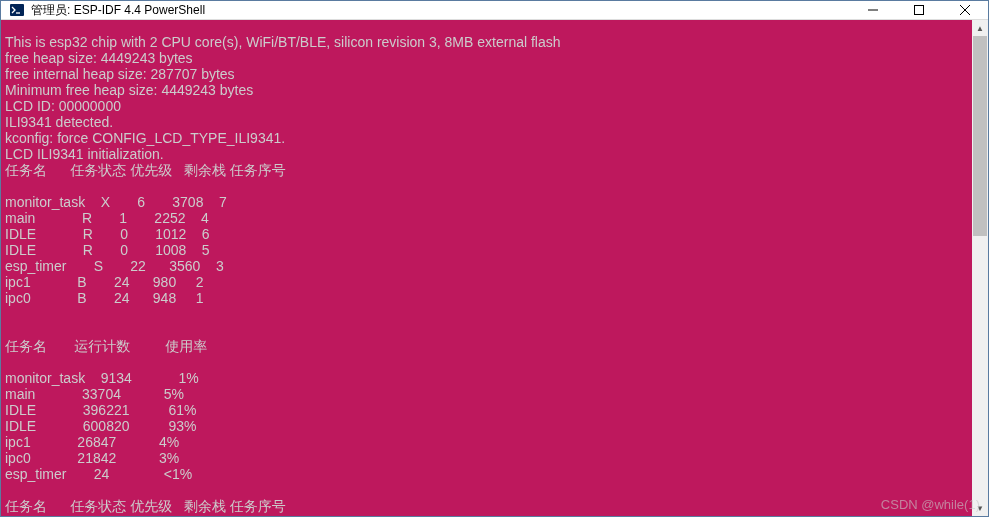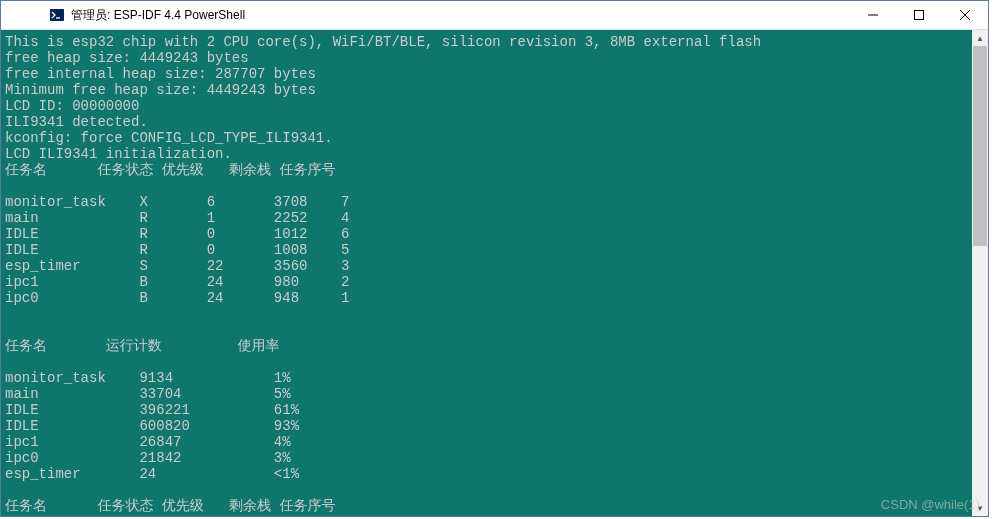--- a/index.html
+++ b/index.html
@@ -18,21 +18,20 @@
       background: #fff;
       display: flex;
       flex-direction: column;
     }
     .titlebar {
       height: 30px;
       background: #fff;
       display: flex;
       align-items: center;
       border-bottom: 1px solid #ddd;
-      padding-left: 40px;
     }
     .titlebar-icon {
       width: 16px;
       height: 16px;
       margin-left: 8px;
       margin-right: 6px;
       display: flex;
       align-items: center;
       justify-content: center;
     }
@@ -56,26 +55,26 @@
       cursor: pointer;
     }
     .terminal-wrap {
       flex: 1;
       display: flex;
       background: #000;
       position: relative;
     }
     .terminal {
       flex: 1;
-      background: #0f766e;
+      background: #be185d;
       color: #cccccc;
-      font-family: Liberation Mono, monospace;
+      font-family: Liberation Sans, sans-serif;
       font-size: 14px;
       line-height: 16px;
-      padding: 4px 0 2px 4px;
+      padding: 14px 0 2px 4px;
       white-space: pre;
       overflow: hidden;
     }
     .scrollbar {
       width: 16px;
       background: #f0f0f0;
       position: relative;
     }
     .scroll-up, .scroll-down {
       width: 16px;

